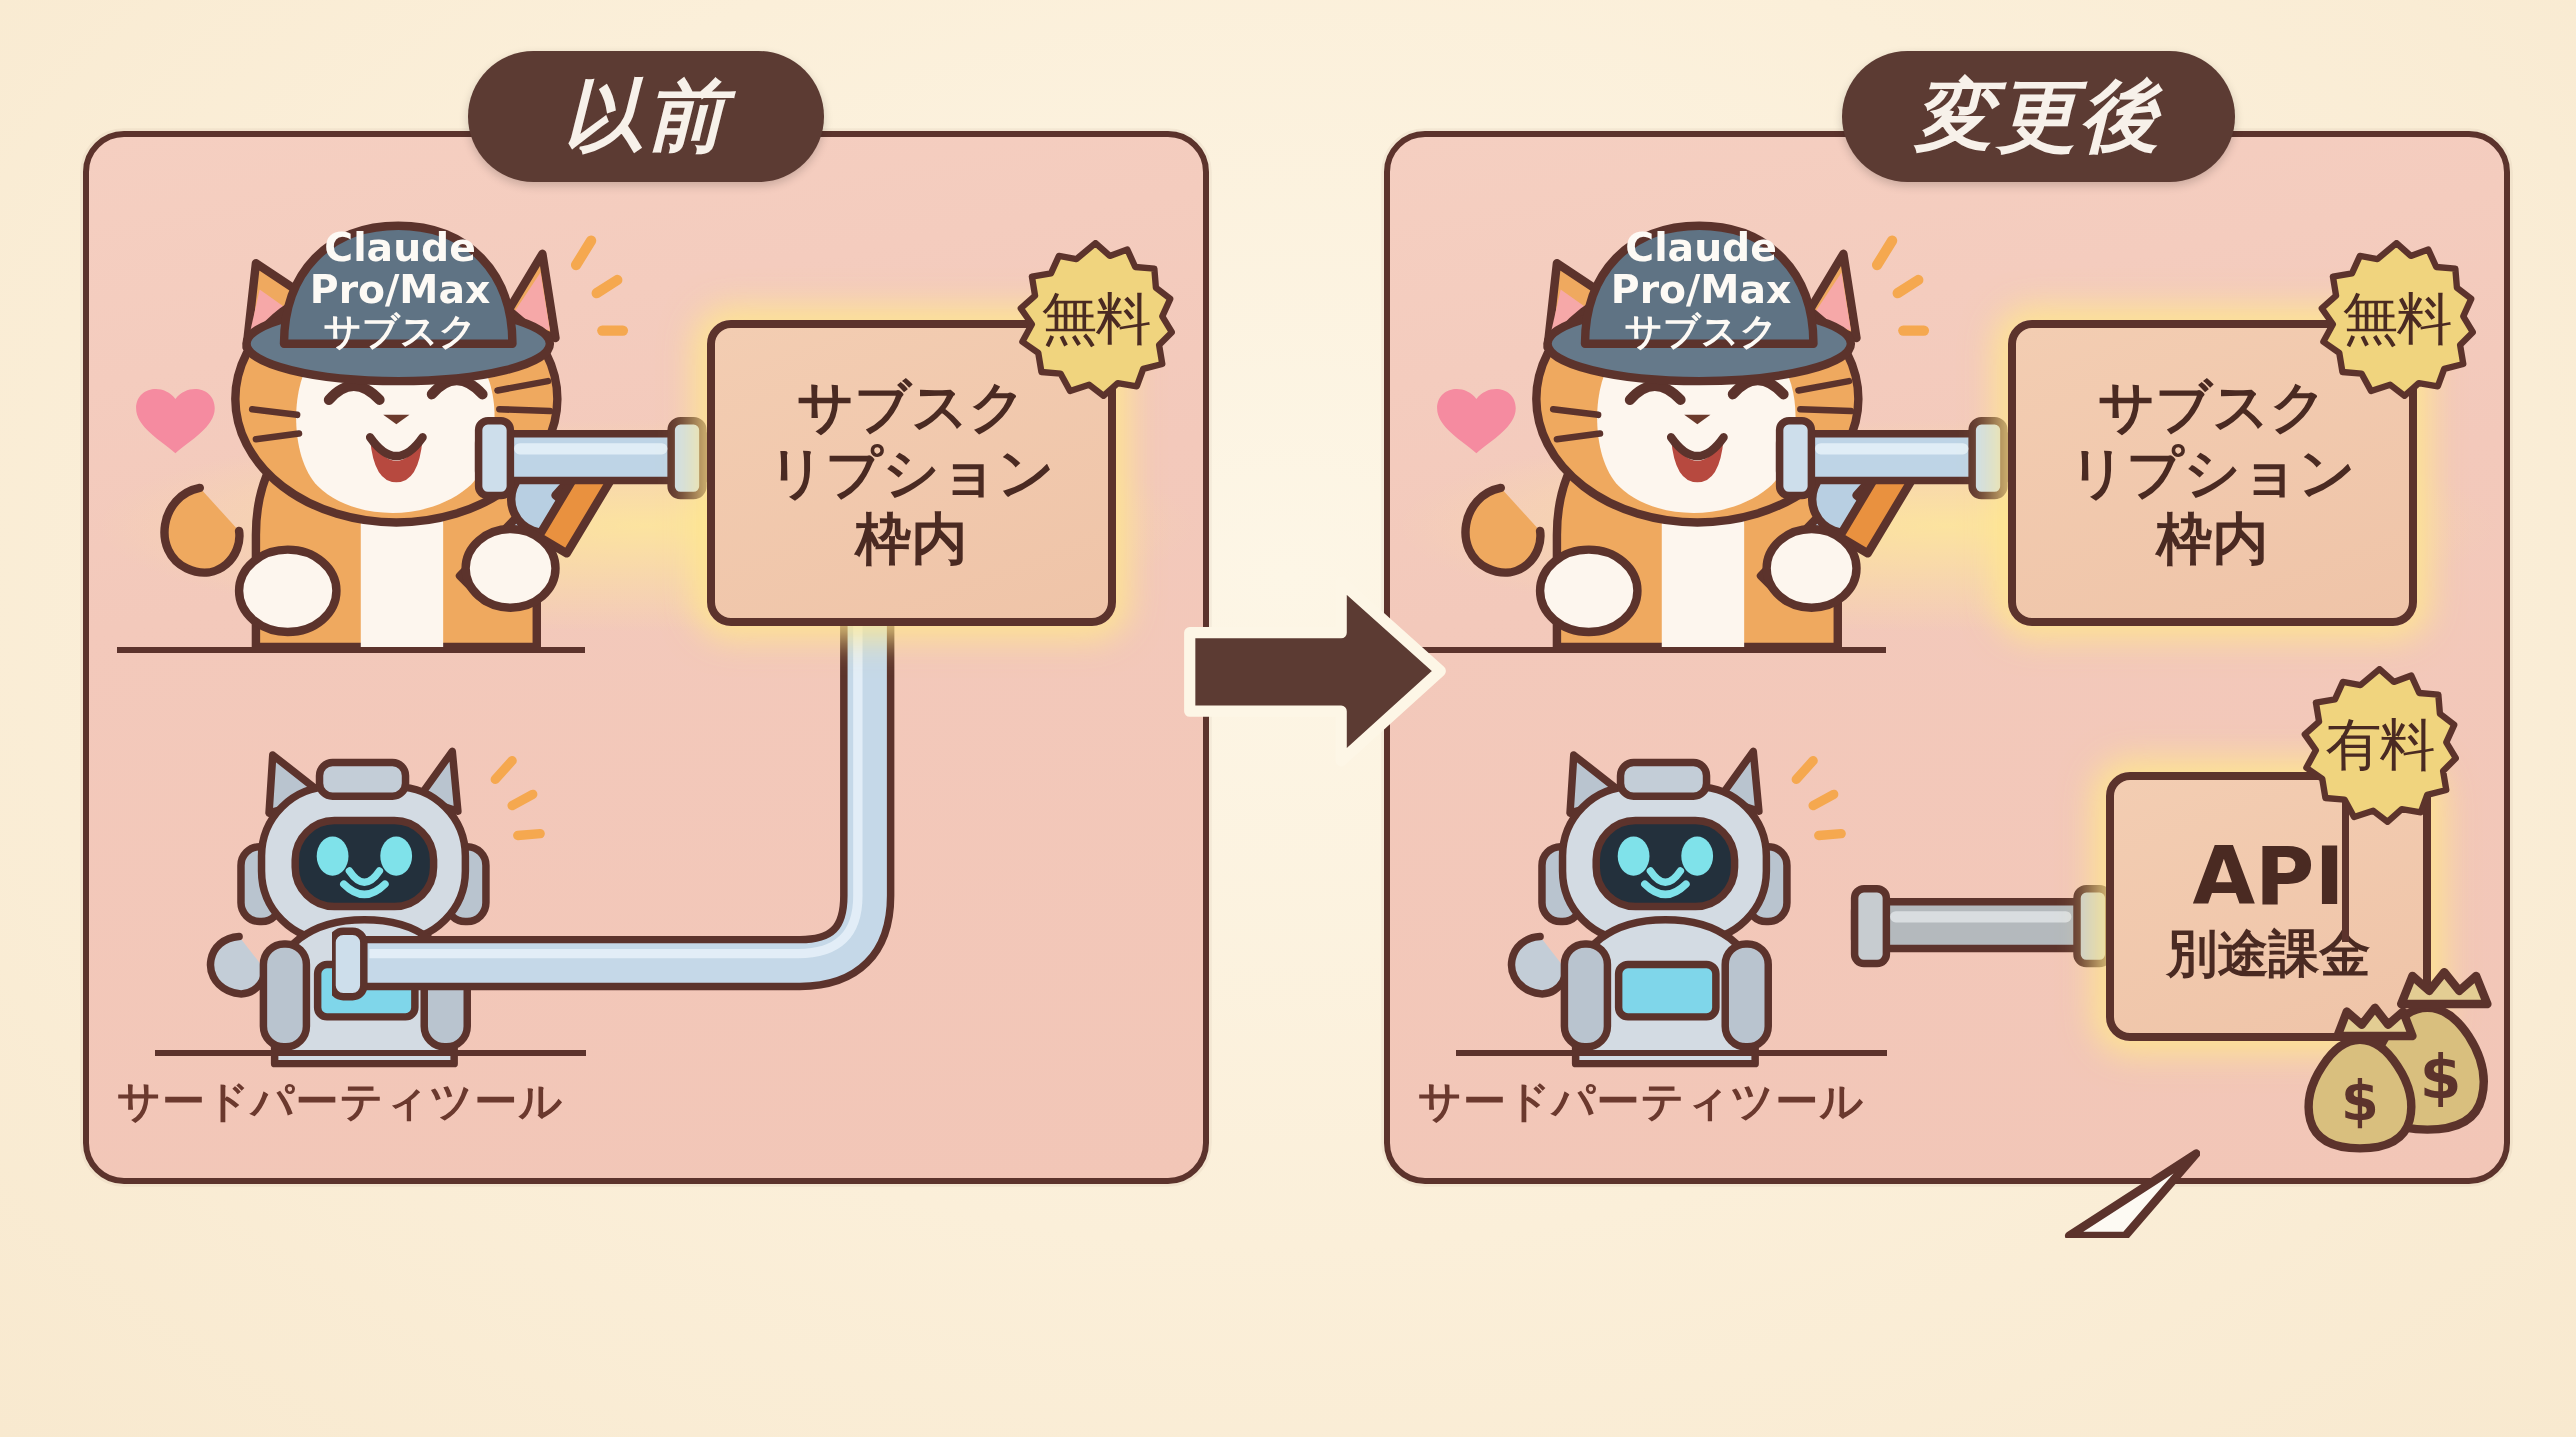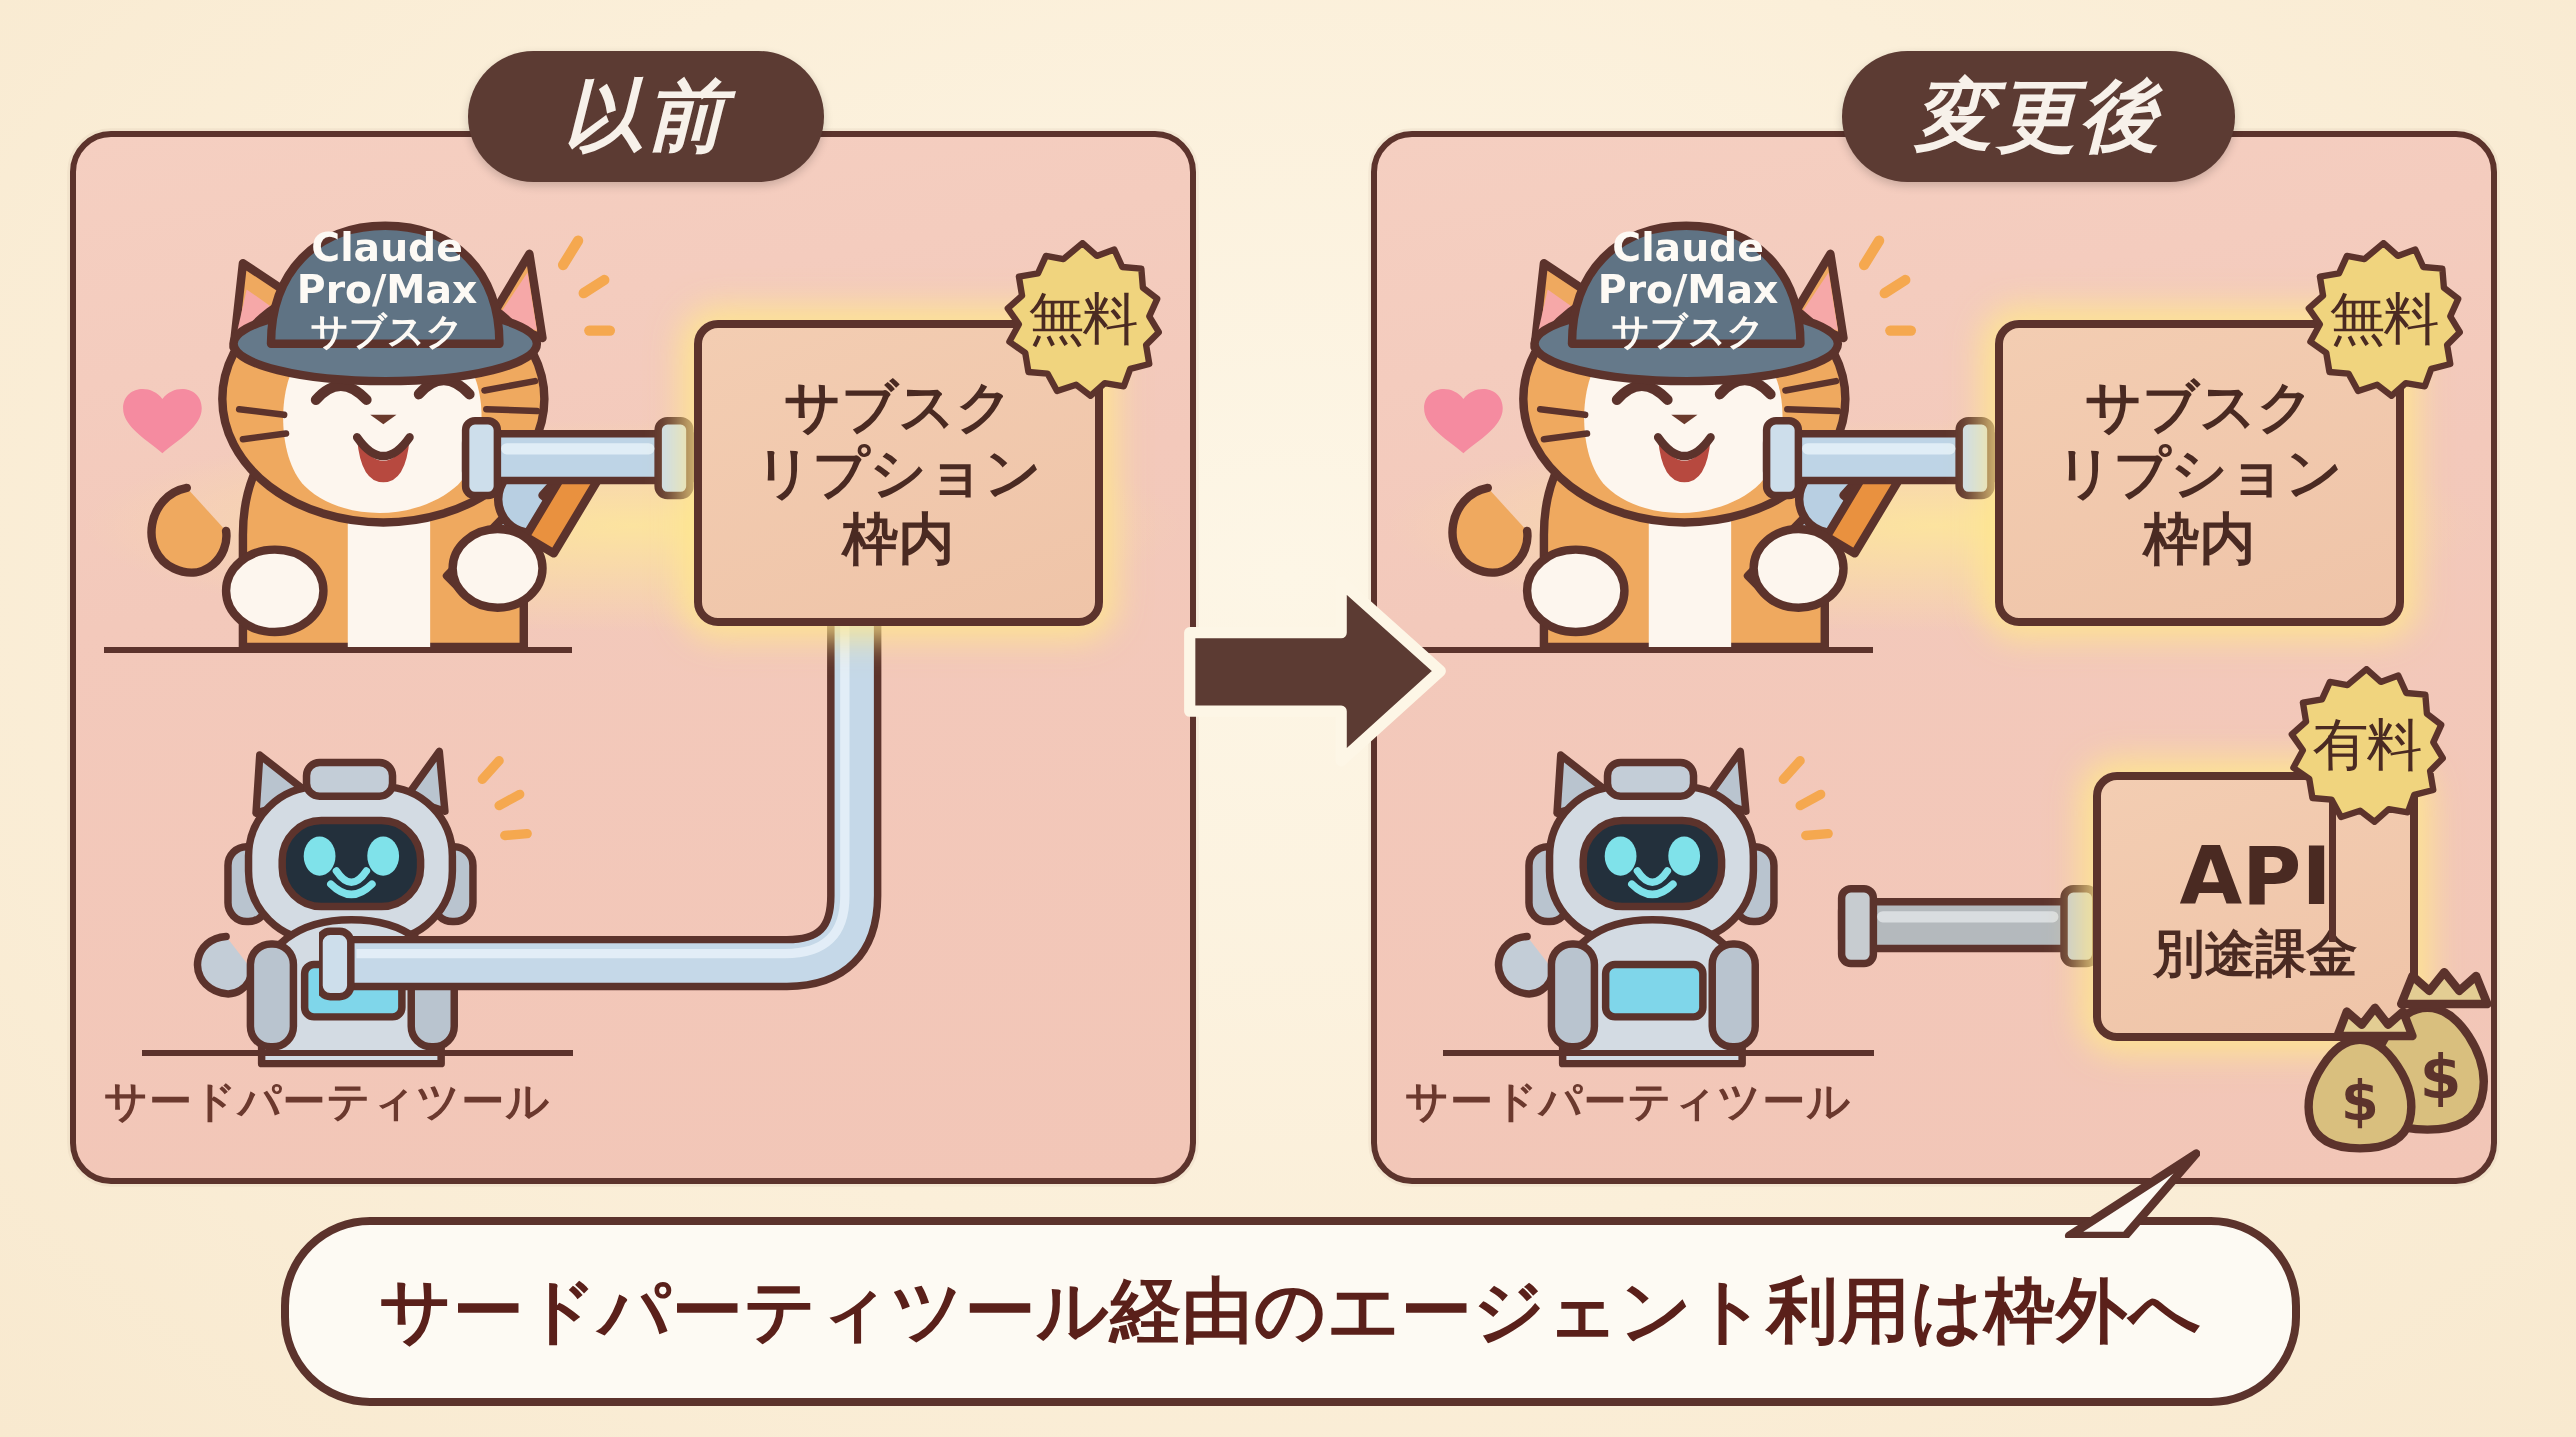--- a/index.html
+++ b/index.html
@@ -7,21 +7,21 @@
     width:2576px;height:1438px;overflow:hidden;
     background:#fdf3df;
     font-family:"DejaVu Sans","Liberation Sans",sans-serif;
   }
   #stage{position:relative;width:2576px;height:1438px;
     background:radial-gradient(ellipse at 50% 40%, #fdf6e6 0%, #fbefd9 55%, #f8e9cf 100%);}
 
   
   .panel{position:absolute;border:6.6px solid #5c332c;border-radius:41px;
     background:linear-gradient(170deg,#f5cfc1 0%,#f3c9bb 40%,#f2c6b7 100%);
-    box-shadow:0 0 0 2.8px rgba(92,51,44,.05);}
+    box-shadow:0 0 0 2.8px rgba(92,51,44,.05);margin-left:13px;}
   #panel-before{left:70px;top:131px;width:1114px;height:1041px;}
   #panel-after {left:1371px;top:131px;width:1114px;height:1041px;}
 
   
   .glowband{position:absolute;left:0;right:0;height:215px;top:281px;
     background:radial-gradient(ellipse at 50% 50%, rgba(255,236,150,.75) 0%, rgba(255,236,150,0) 70%);
     pointer-events:none;}
 
   
   .pill{position:absolute;background:#5c3b33;border-radius:66px;
@@ -350,18 +350,15 @@
     <span>以前</span>
   </div>
   <div class="pill" id="pill-after">
     <span>変更後</span>
   </div>
 
   <svg id="banner-tail" viewBox="0 0 200 100">
     <path d="M196 10 L60 98 L120 98 Z" fill="#fdfaf3" stroke="#5c332c" stroke-width="9" stroke-linejoin="round"></path>
   </svg>
 
-  <div id="banner">
-    <span id="banner-text">サードパーティツール経由のエージェント利用は枠外へ</span>
-  </div>
 
 </div>
 
 
 </body></html>

